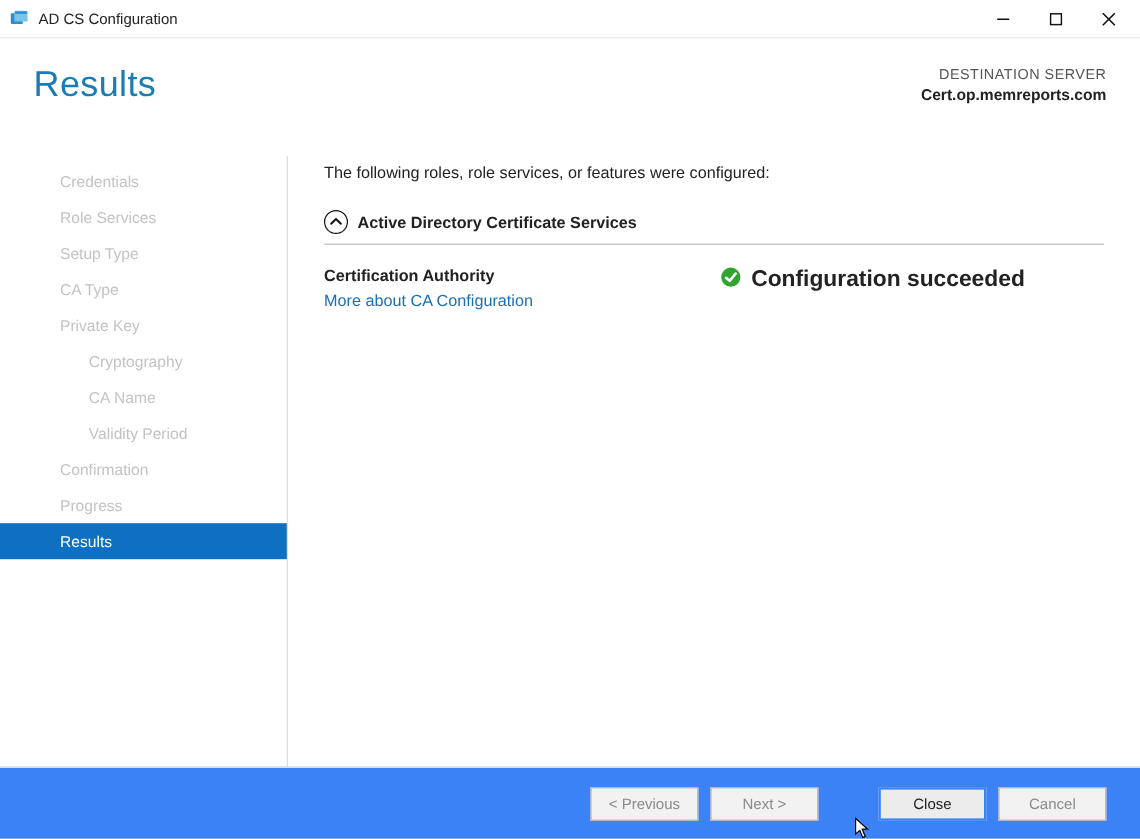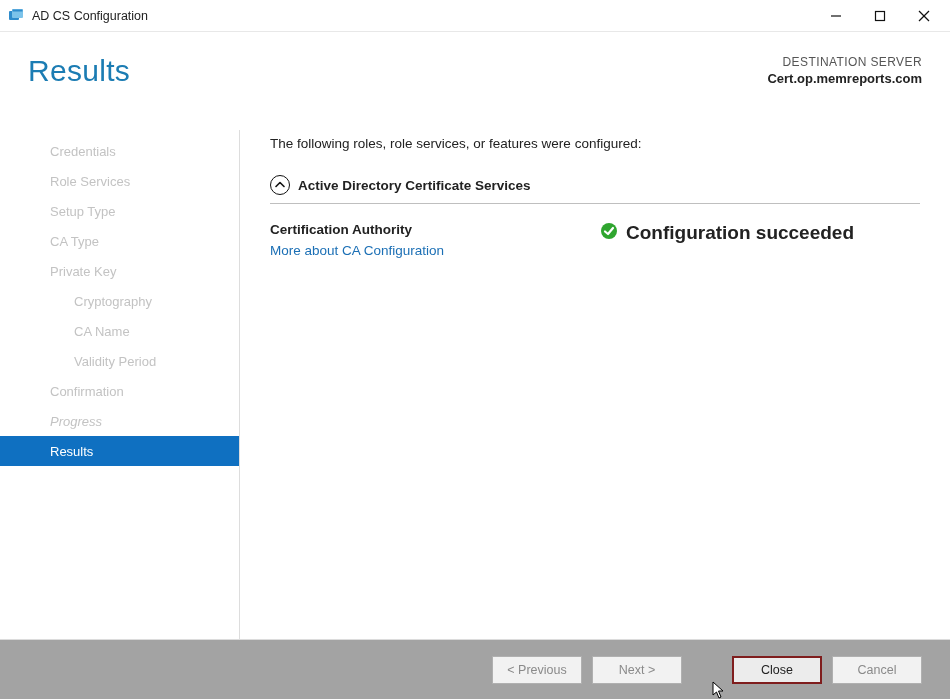--- a/index.html
+++ b/index.html
@@ -79,21 +79,21 @@
     display: flex; align-items: center;
     color: #c3c3c3;
     font-size: 13px;
     padding-left: 50px;
   }
   .nav-sub { padding-left: 74px; }
   .nav-item.active {
     background: #0f70c1;
     color: #fff;
   }
-  .nav-item.prog { color: #c3c3c3; font-style: italic; }
+  .nav-item.prog { color: #c3c3c3; }
 
   .content {
     flex: 1;
     padding: 6px 30px 0 30px;
   }
   .intro {
     font-size: 13.5px;
     color: #222;
     margin-bottom: 24px;
   }
@@ -125,33 +125,33 @@
   .footer {
     position: absolute;
     left: 0; right: 0; bottom: 0;
     height: 60px;
     border-top: 1px solid #dcdcdc;
     display: flex;
     align-items: center;
     justify-content: flex-end;
     padding: 0 28px;
     gap: 10px;
-    background: #a3a3a3;
+    background: #3b82f6;
   }
   .btn {
     min-width: 90px; height: 28px;
     border: 1px solid #b0b0b0;
     background: #f2f2f2;
     color: #8a8a8a;
     font-size: 12.5px;
     display: inline-flex; align-items: center; justify-content: center;
     padding: 0 12px;
   }
   .btn.primary {
-    border: 2px solid #7f1d1d;
+    border: 2px solid #3b82f6;
     background: #ececec;
     color: #222;
   }
   .btn.gap { margin-left: 40px; }
 
   .cursor {
     position: absolute;
     left: 712px;
     top: 681px;
     pointer-events: none;

